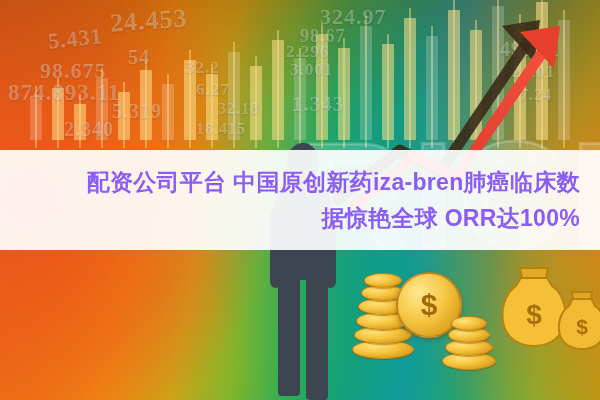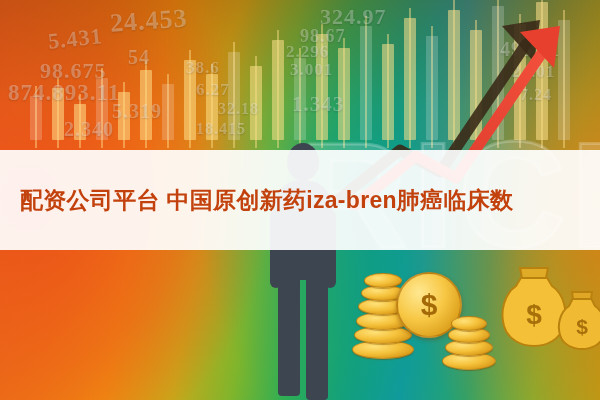--- a/index.html
+++ b/index.html
@@ -145,22 +145,22 @@
     right: 0;
     top: 150px;
     height: 100px;
     background: rgba(255,255,255,0.92);
     display: flex;
     align-items: center;
     justify-content: center;
   }
   .headline-text {
     width: 560px;
-    text-align: left;
-    color: #c2410c;
+    text-align: right;
+    color: #8b5cf6;
     font-family: "Liberation Sans", sans-serif;
     font-weight: bold;
     font-size: 23px;
     line-height: 36px;
     letter-spacing: 0.3px;
   }
 </style>
 </head>
 <body>
 
@@ -226,21 +226,21 @@
     </div>
 
   <div id="tickers">
       <div class="ticker" style="left: 110px; top: 6px; font-size: 26px; transform: rotate(-4deg);">24.453</div>
       <div class="ticker" style="left: 300px; top: 4px; font-size: 22px; margin-left: 20px;">324.97</div>
       <div class="ticker" style="left: 48px; top: 26px; font-size: 22px; transform: rotate(-6deg);">5.431</div>
       <div class="ticker" style="left: 300px; top: 26px; font-size: 18px;">98.67</div>
       <div class="ticker" style="left: 128px; top: 46px; font-size: 20px;">54</div>
       <div class="ticker" style="left: 286px; top: 42px; font-size: 17px;">2.296</div>
       <div class="ticker" style="left: 40px; top: 58px; font-size: 22px;">98.675</div>
-      <div class="ticker" style="left: 186px; top: 58px; font-size: 17px;">38.6</div>
+      <div class="ticker" style="left: 186px; top: 58px; font-size: 17px;">32.2</div>
       <div class="ticker" style="left: 290px; top: 60px; font-size: 17px;">3.001</div>
       <div class="ticker" style="left: 8px; top: 80px; font-size: 23px;">874.893.11</div>
       <div class="ticker" style="left: 196px; top: 80px; font-size: 17px;">6.27</div>
       <div class="ticker" style="left: 292px; top: 92px; font-size: 21px;">1.343</div>
       <div class="ticker" style="left: 112px; top: 100px; font-size: 20px;">5.319</div>
       <div class="ticker" style="left: 218px; top: 100px; font-size: 16px;">32.18</div>
       <div class="ticker" style="left: 64px; top: 118px; font-size: 20px; font-family: Liberation Serif, serif;">2.340</div>
       <div class="ticker" style="left: 196px; top: 120px; font-size: 16px;">18.415</div>
       <div class="ticker" style="left: 500px; top: 38px; font-size: 20px;">493.11</div>
       <div class="ticker" style="left: 512px; top: 62px; font-size: 17px;">24.01</div>
@@ -303,16 +303,17 @@
 
   <svg class="bag" style="left:556px; top:288px; width:52px; height:62px;" viewBox="0 0 52 62">
     <path d="M17 10 L35 10 L39 18 C48 24 51 37 48 47 C45 57 35 61 26 61 C17 61 7 57 4 47 C1 37 4 24 13 18 Z" fill="#f0ba33" stroke="#b9820e" stroke-width="2"></path>
     <path d="M16 4 L36 4 L35 11 L17 11 Z" fill="#dfa725" stroke="#b9820e" stroke-width="2"></path>
     <text x="26" y="46" text-anchor="middle" font-family="Liberation Sans, sans-serif" font-size="21" font-weight="bold" fill="#a8700a">$</text>
   </svg>
 
   <div class="headline-band">
     <div class="headline-text">
       <div>配资公司平台 中国原创新药iza-bren肺癌临床数</div>
+      <div>据惊艳全球 ORR达100%</div>
     </div>
   </div>
 
 </div>
 
 </body></html>

